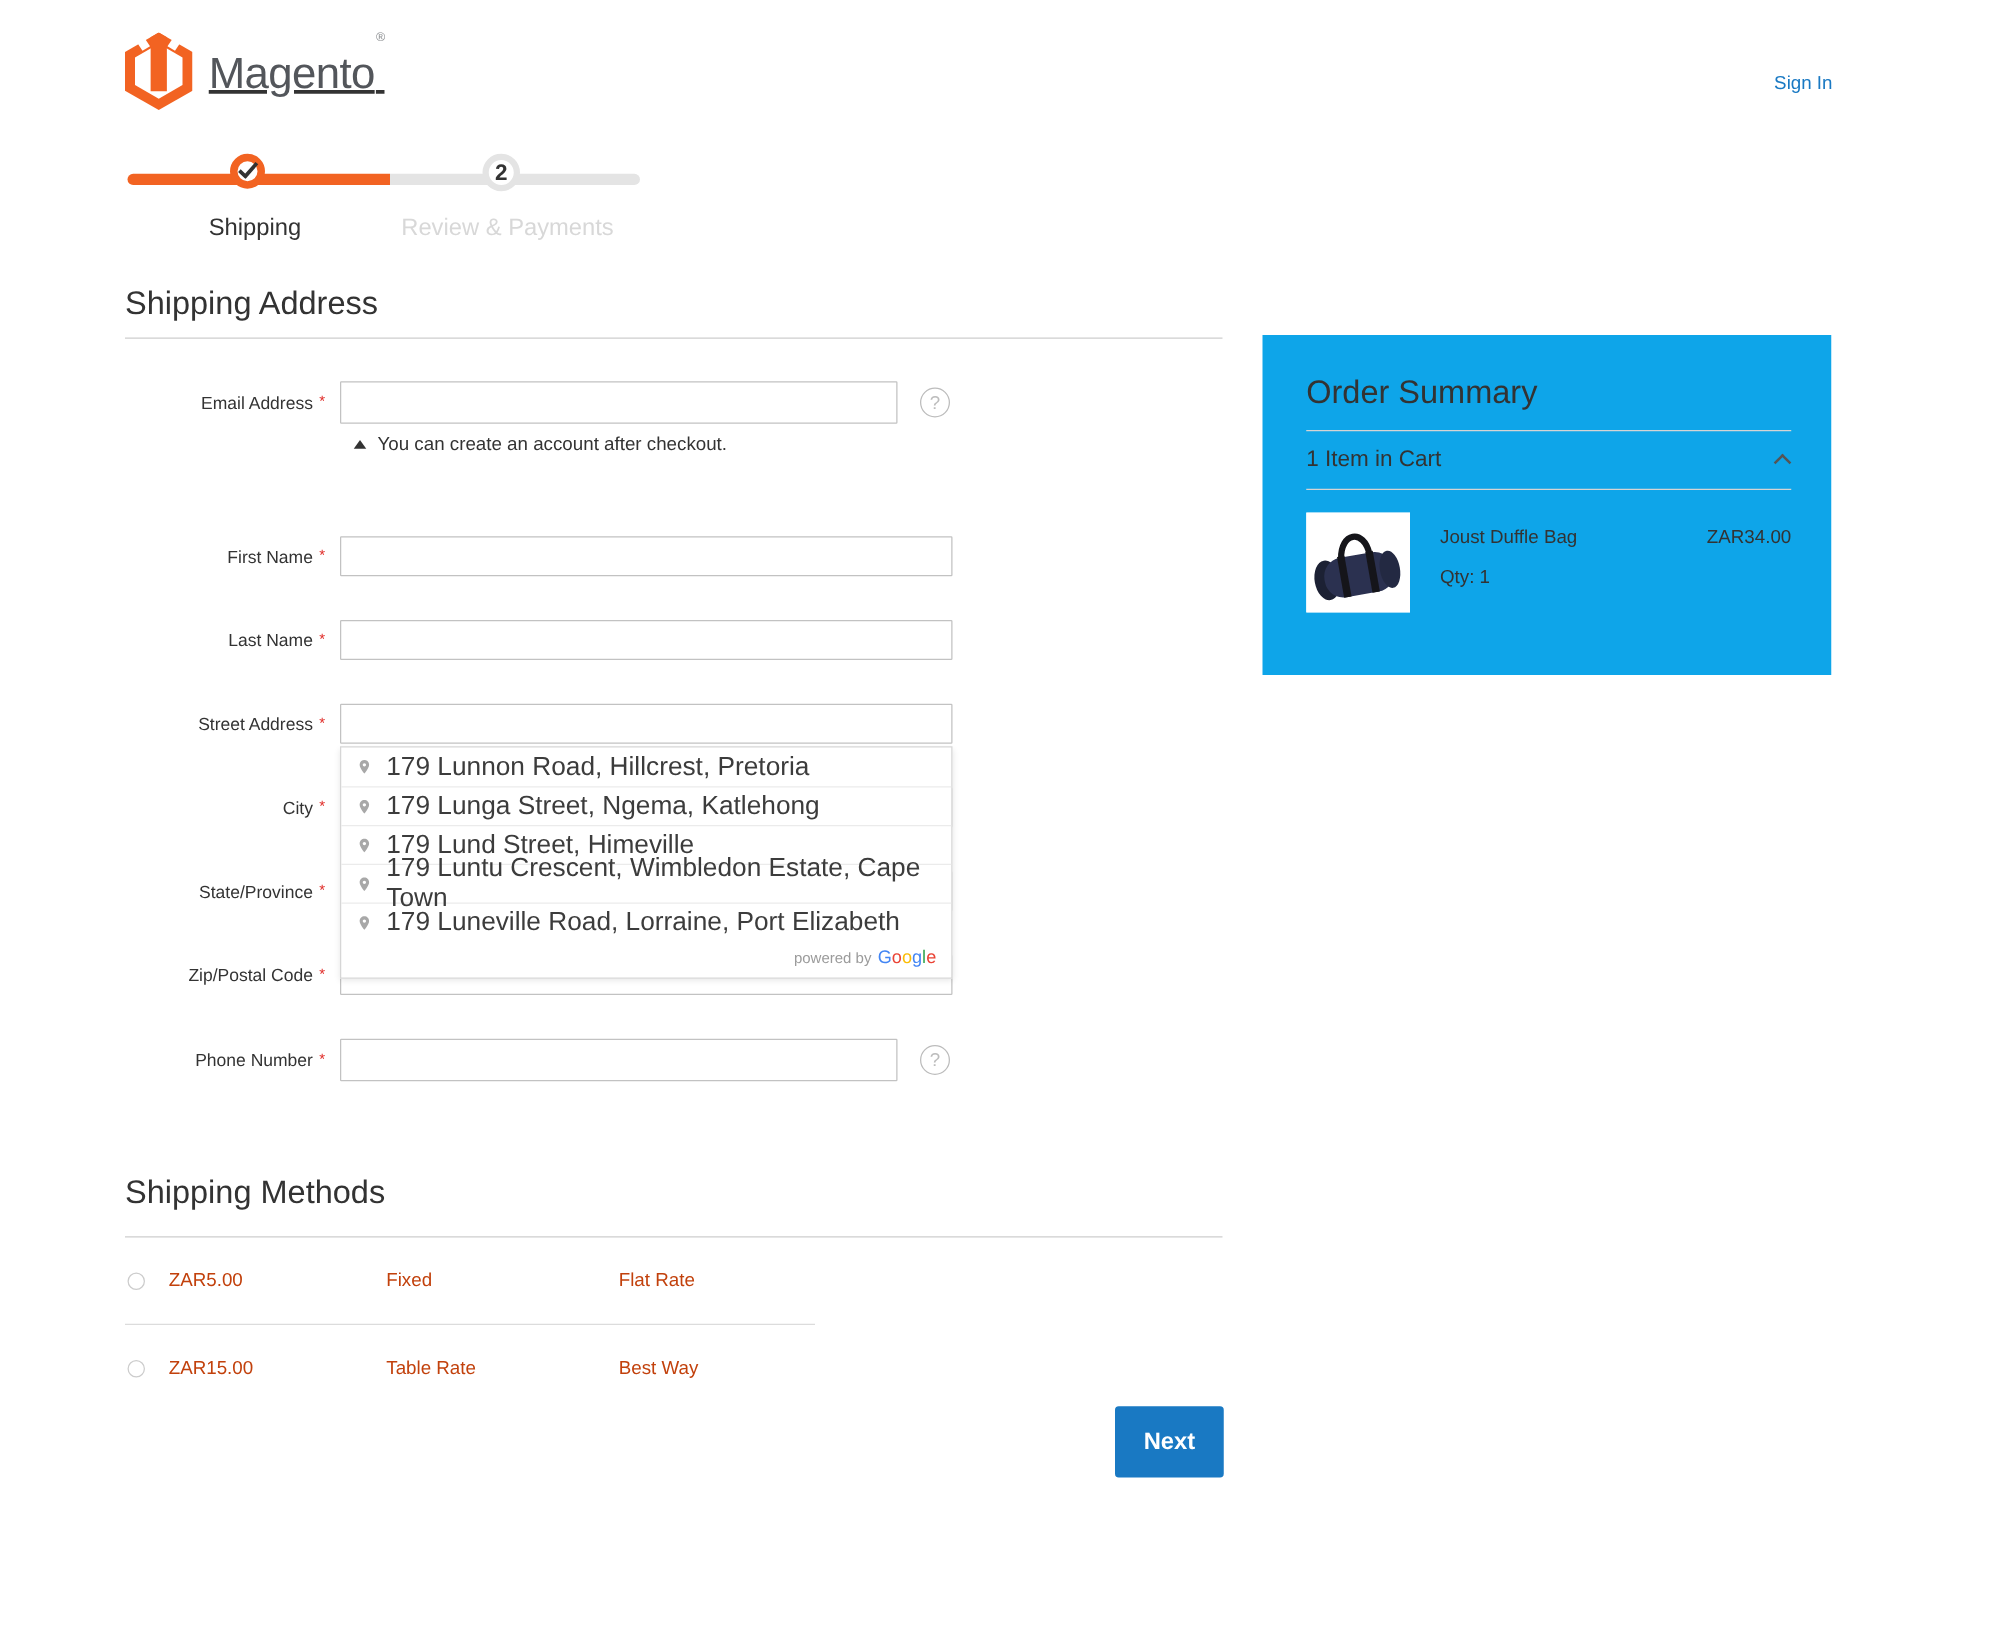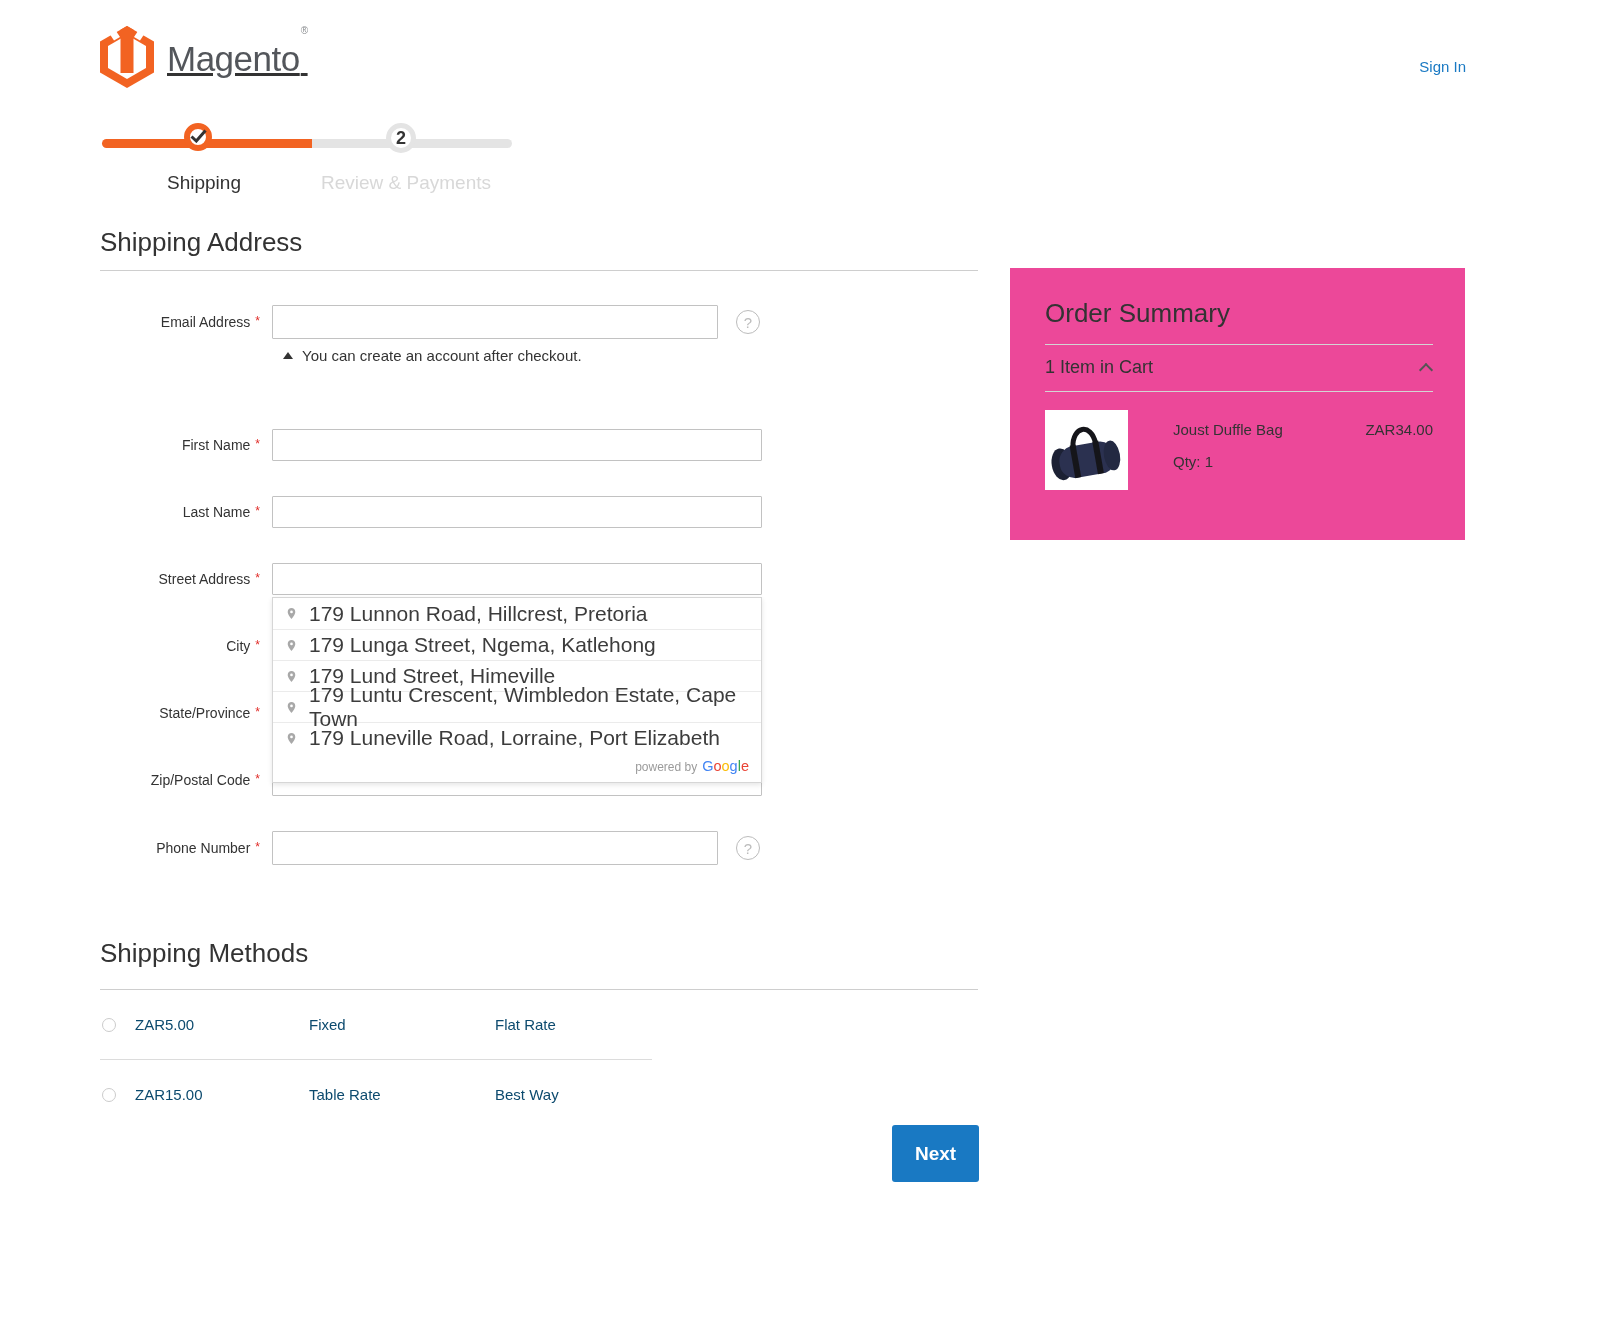--- a/index.html
+++ b/index.html
@@ -60,42 +60,42 @@
   .dd-item + .dd-item { border-top:1px solid #ebebeb; }
   .dd-item svg { flex:0 0 auto; }
   .dd-footer { display:flex; justify-content:flex-end; align-items:baseline; gap:5px;
                padding:5px 12px 8px 12px; }
   .dd-powered { color:#9b9b9b; font-size:12px; }
   .dd-google { font-size:14.5px; letter-spacing:0; }
 
   
   .methods-section { position:absolute; left:100px; top:937px; width:878px; }
   .methods-divider { border:none; border-top:1px solid #cecece; margin:20px 0 0 0; }
-  .sm-row { display:flex; align-items:center; height:69px; font-size:15px; color:#0c4a6e; }
+  .sm-row { display:flex; align-items:center; height:69px; font-size:15px; color:#c2410c; }
   .sm-radio { width:14px; height:14px; border:1px solid #ccc; border-radius:50%;
               background:#fff; margin:0 19px 0 2px; cursor:pointer; flex:0 0 auto; }
   .sm-price { width:174px; }
   .sm-method { width:186px; }
   .sm-row-divider { border:none; border-top:1px solid #dcdcdc; margin:0; width:552px; }
 
   .next-btn { position:absolute; left:892px; top:1125px; width:87px; height:57px;
               background:#1979c3; color:#fff; border:none; border-radius:3px;
               font-family:"Liberation Sans", sans-serif;
               font-size:19px; font-weight:700; cursor:pointer; }
 
   
   .summary { position:absolute; left:1010px; top:268px; width:455px; height:272px;
-             background:#ec4899; padding:30px 32px 0 35px; }
+             background:#0ea5e9; padding:30px 32px 0 35px; }
   .summary-title { margin:0; font-size:26px; font-weight:300; color:#333; }
   .sum-divider { border:none; border-top:1px solid #d4d4d4; margin:15px 0 0 0; }
   .cart-row { display:flex; align-items:center; justify-content:space-between; padding:12px 2px 13px 0; }
   .cart-count { font-size:18px; font-weight:300; color:#333; }
   .chevron-up { width:10px; height:10px; border-left:2px solid #555; border-top:2px solid #555;
                 transform:rotate(45deg); margin-top:5px; cursor:pointer; }
-  .prod-row { display:flex; margin-top:18px;gap:21px; }
+  .prod-row { display:flex; margin-top:18px; }
   .prod-img { width:83px; height:80px; background:#fff; flex:0 0 auto; }
   .prod-info { flex:1; margin-left:24px; padding-top:11px; }
   .prod-line1 { display:flex; justify-content:space-between; font-size:15px; color:#333; }
   .prod-qty { margin-top:15px; font-size:15px; color:#333; }
 </style>
 </head>
 <body>
 
 <div class="logo">
   <span>

